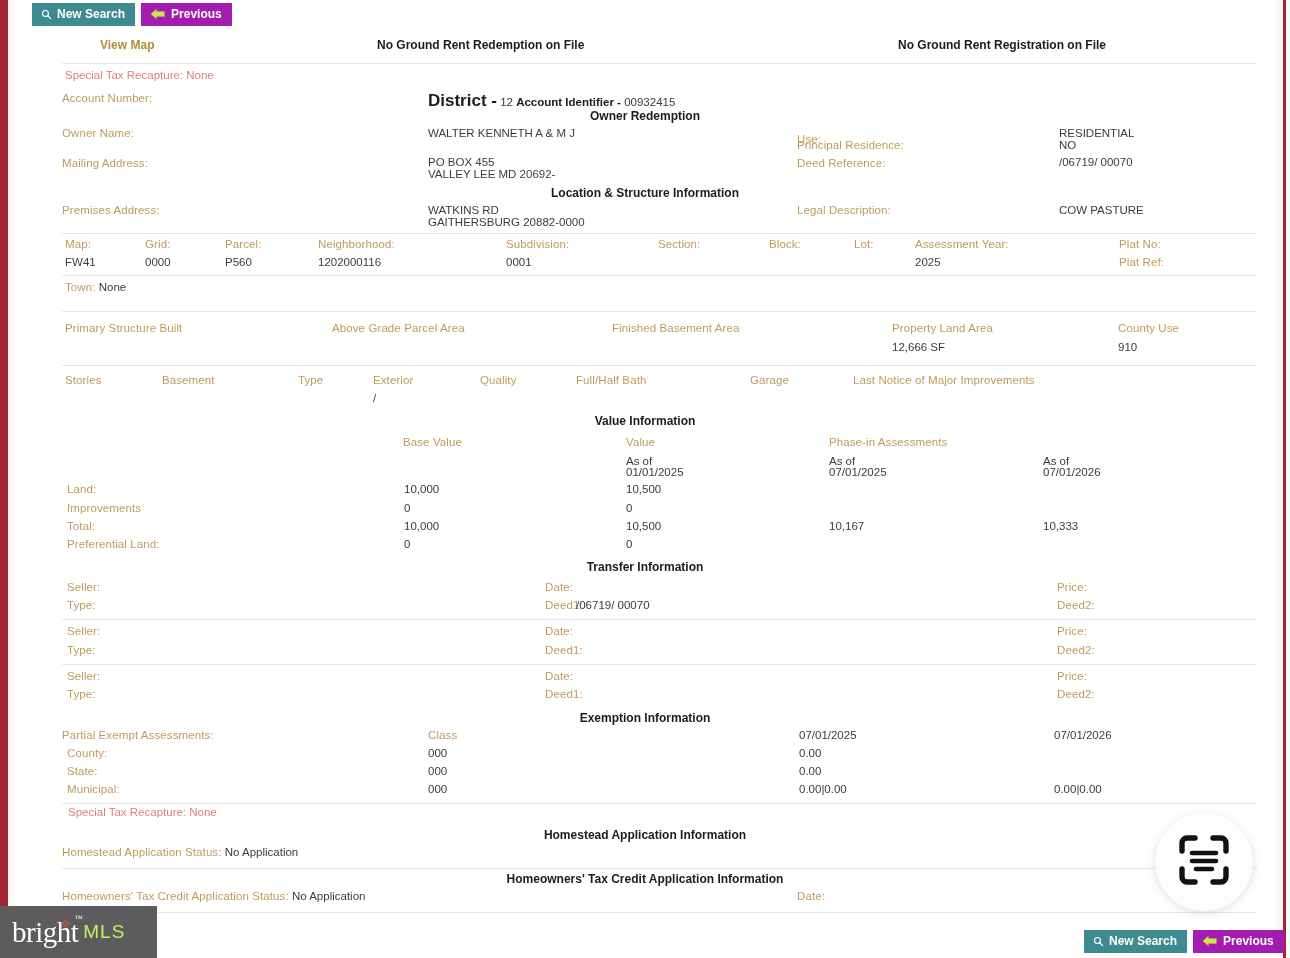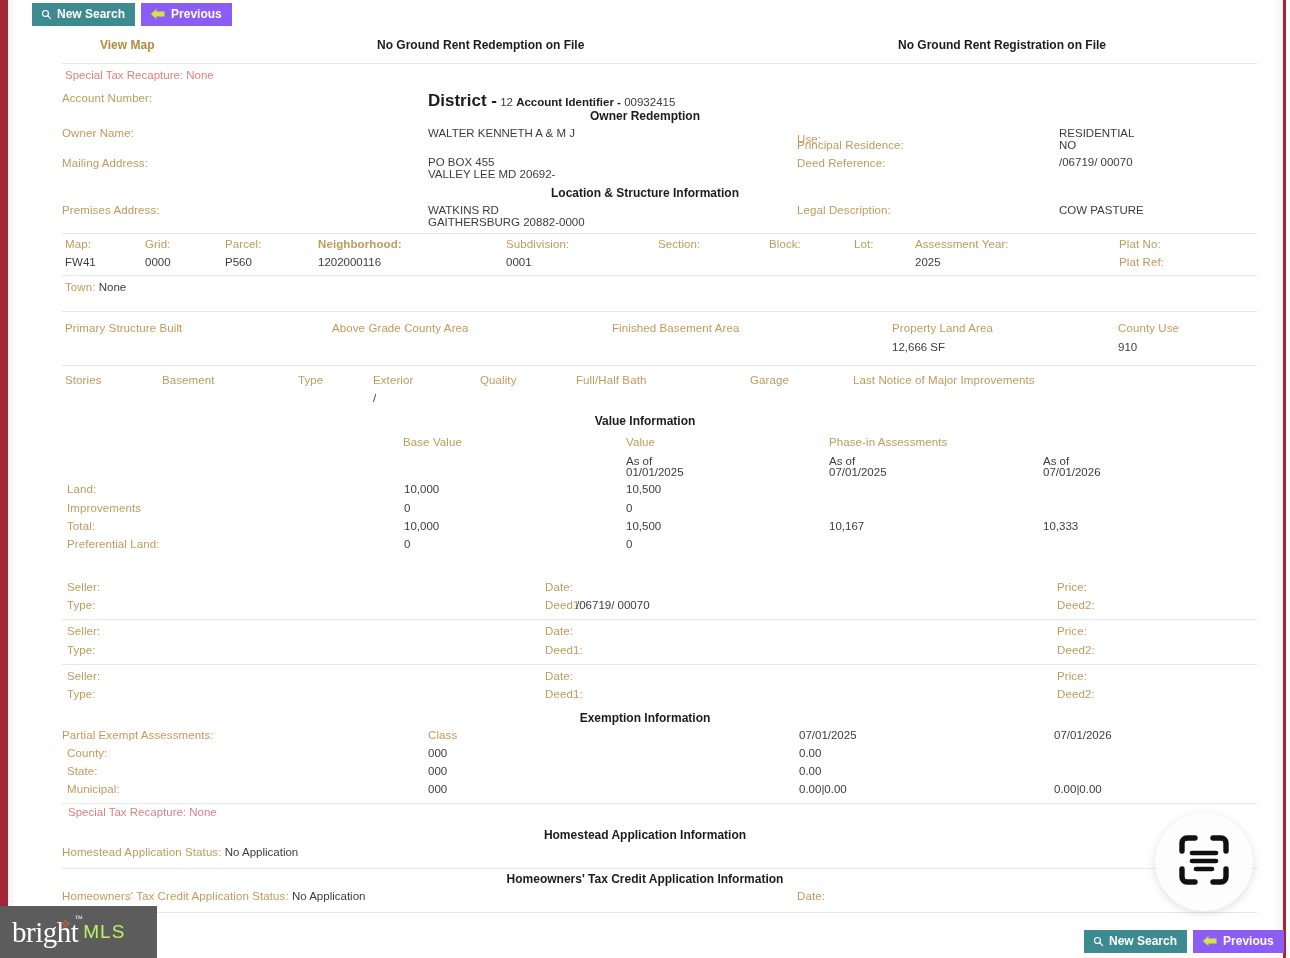--- a/index.html
+++ b/index.html
@@ -50,21 +50,21 @@
     font-size: 12px; font-weight: bold; color: #ffffff;
     padding: 5px 10px 6px 9px;
     border-radius: 0;
     border: none;
     line-height: 1;
     cursor: pointer;
     white-space: nowrap;
     font-family: "Liberation Sans", sans-serif;
   }
   .btn-teal { background: #3d8a90; }
-  .btn-navy { background: #8b5cf6; }
+  .btn-navy { background: #a21caf; }
   .ico-search { width: 11px; height: 11px; display:inline-block; }
   .ico-arrow { width: 16px; height: 12px; display:inline-block; }
 
   
   .lbl {
     color: #c19a5b;
     font-size: 11.5px;
     letter-spacing: 0.1px;
   }
   .lbl-red { color: #e07f7f; font-size: 11.5px; }
@@ -200,21 +200,21 @@
     <div class="abs val" style="left:414px; top:216px;">GAITHERSBURG 20882-0000</div>
     <div class="abs lbl" style="left:783px; top:204px;">Legal Description:</div>
     <div class="abs val" style="left:1045px; top:204px;">COW PASTURE</div>
 
     <div class="hr" style="top:233px;"></div>
 
     <div id="grid-headers">
         <div class="abs lbl" style="left: 51px; top: 238px;">Map:</div>
         <div class="abs lbl" style="left: 131px; top: 238px;">Grid:</div>
         <div class="abs lbl" style="left: 211px; top: 238px;">Parcel:</div>
-        <div class="abs lbl" style="left: 304px; top: 238px; font-weight: bold;">Neighborhood:</div>
+        <div class="abs lbl" style="left: 304px; top: 238px;">Neighborhood:</div>
         <div class="abs lbl" style="left: 492px; top: 238px;">Subdivision:</div>
         <div class="abs lbl" style="left: 644px; top: 238px;">Section:</div>
         <div class="abs lbl" style="left: 755px; top: 238px;">Block:</div>
         <div class="abs lbl" style="left: 840px; top: 238px;">Lot:</div>
         <div class="abs lbl" style="left: 901px; top: 238px;">Assessment Year:</div>
         <div class="abs lbl" style="left: 1105px; top: 238px;">Plat No:</div>
       </div>
     <div id="grid-values">
         <div class="abs val" style="left: 51px; top: 256px;">FW41</div>
         <div class="abs val" style="left: 131px; top: 256px;">0000</div>
@@ -233,21 +233,21 @@
 
     <div class="abs" style="left:51px; top:281px; font-size:11.5px;">
       <span class="lbl">Town:</span>
       <span class="val">None</span>
     </div>
 
     <div class="hr" style="top:311px;"></div>
 
     <div id="structure-headers">
         <div class="abs lbl" style="left: 51px; top: 322px;">Primary Structure Built</div>
-        <div class="abs lbl" style="left: 318px; top: 322px;">Above Grade County Area</div>
+        <div class="abs lbl" style="left: 318px; top: 322px;">Above Grade Parcel Area</div>
         <div class="abs lbl" style="left: 598px; top: 322px;">Finished Basement Area</div>
         <div class="abs lbl" style="left: 878px; top: 322px;">Property Land Area</div>
         <div class="abs lbl" style="left: 1104px; top: 322px;">County Use</div>
       </div>
     <div id="structure-values">
         <div class="abs val" style="left: 51px; top: 341px;"></div>
         <div class="abs val" style="left: 318px; top: 341px;"></div>
         <div class="abs val" style="left: 598px; top: 341px;"></div>
         <div class="abs val" style="left: 878px; top: 341px;">12,666 SF</div>
         <div class="abs val" style="left: 1104px; top: 341px;">910</div>
@@ -305,20 +305,21 @@
         <div class="abs val" style="left: 612px; top: 520px;">10,500</div>
         <div class="abs val" style="left: 815px; top: 520px;">10,167</div>
         <div class="abs val" style="left: 1029px; top: 520px;">10,333</div>
         <div class="abs lbl" style="left: 53px; top: 538px;">Preferential Land:</div>
         <div class="abs val" style="left: 390px; top: 538px;">0</div>
         <div class="abs val" style="left: 612px; top: 538px;">0</div>
         <div class="abs val" style="left: 815px; top: 538px;"></div>
         <div class="abs val" style="left: 1029px; top: 538px;"></div>
       </div>
 
+    <div class="abs sect" style="left:0; top:560px; width:1262px;">Transfer Information</div>
     <div id="transfer-rows">
         <div class="abs lbl" style="left: 53px; top: 581px;">Seller:</div>
         <div class="abs val" style="left: 150px; top: 581px;"></div>
         <div class="abs lbl" style="left: 53px; top: 599px;">Type:</div>
         <div class="abs val" style="left: 150px; top: 599px;"></div>
         <div class="abs lbl" style="left: 531px; top: 581px;">Date:</div>
         <div class="abs val" style="left: 600px; top: 581px;"></div>
         <div class="abs lbl" style="left: 531px; top: 599px;">Deed1:</div>
         <div class="abs val" style="left: 562px; top: 599px;">/06719/ 00070</div>
         <div class="abs lbl" style="left: 1043px; top: 581px;">Price:</div>

